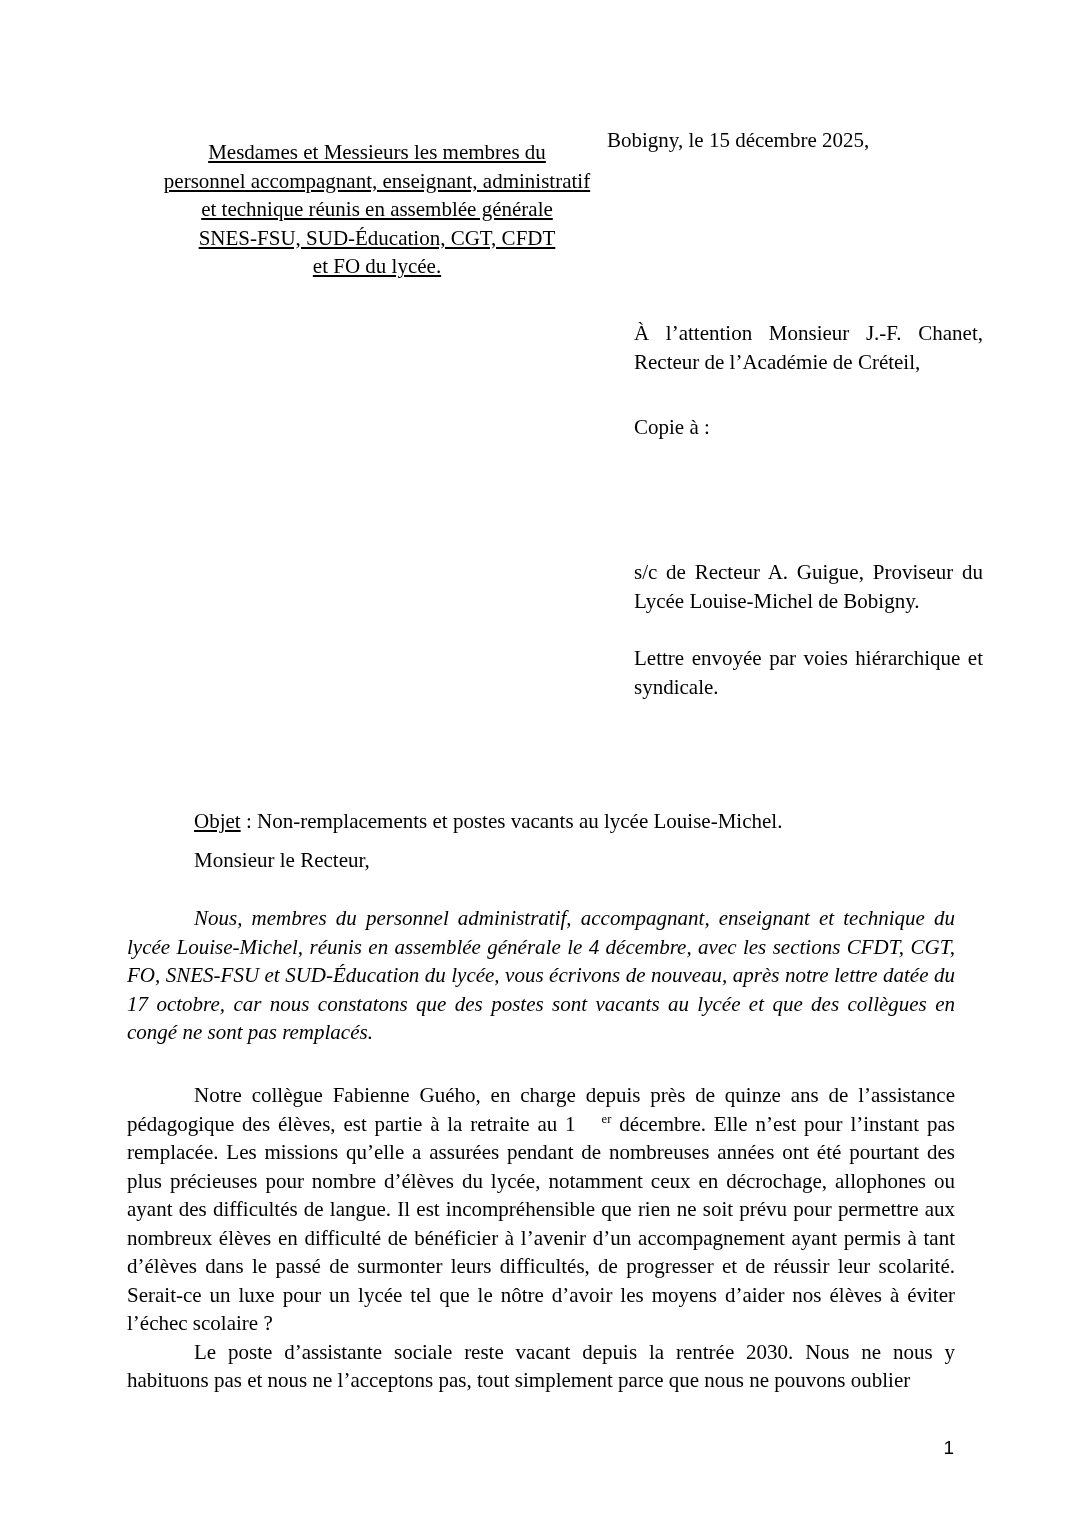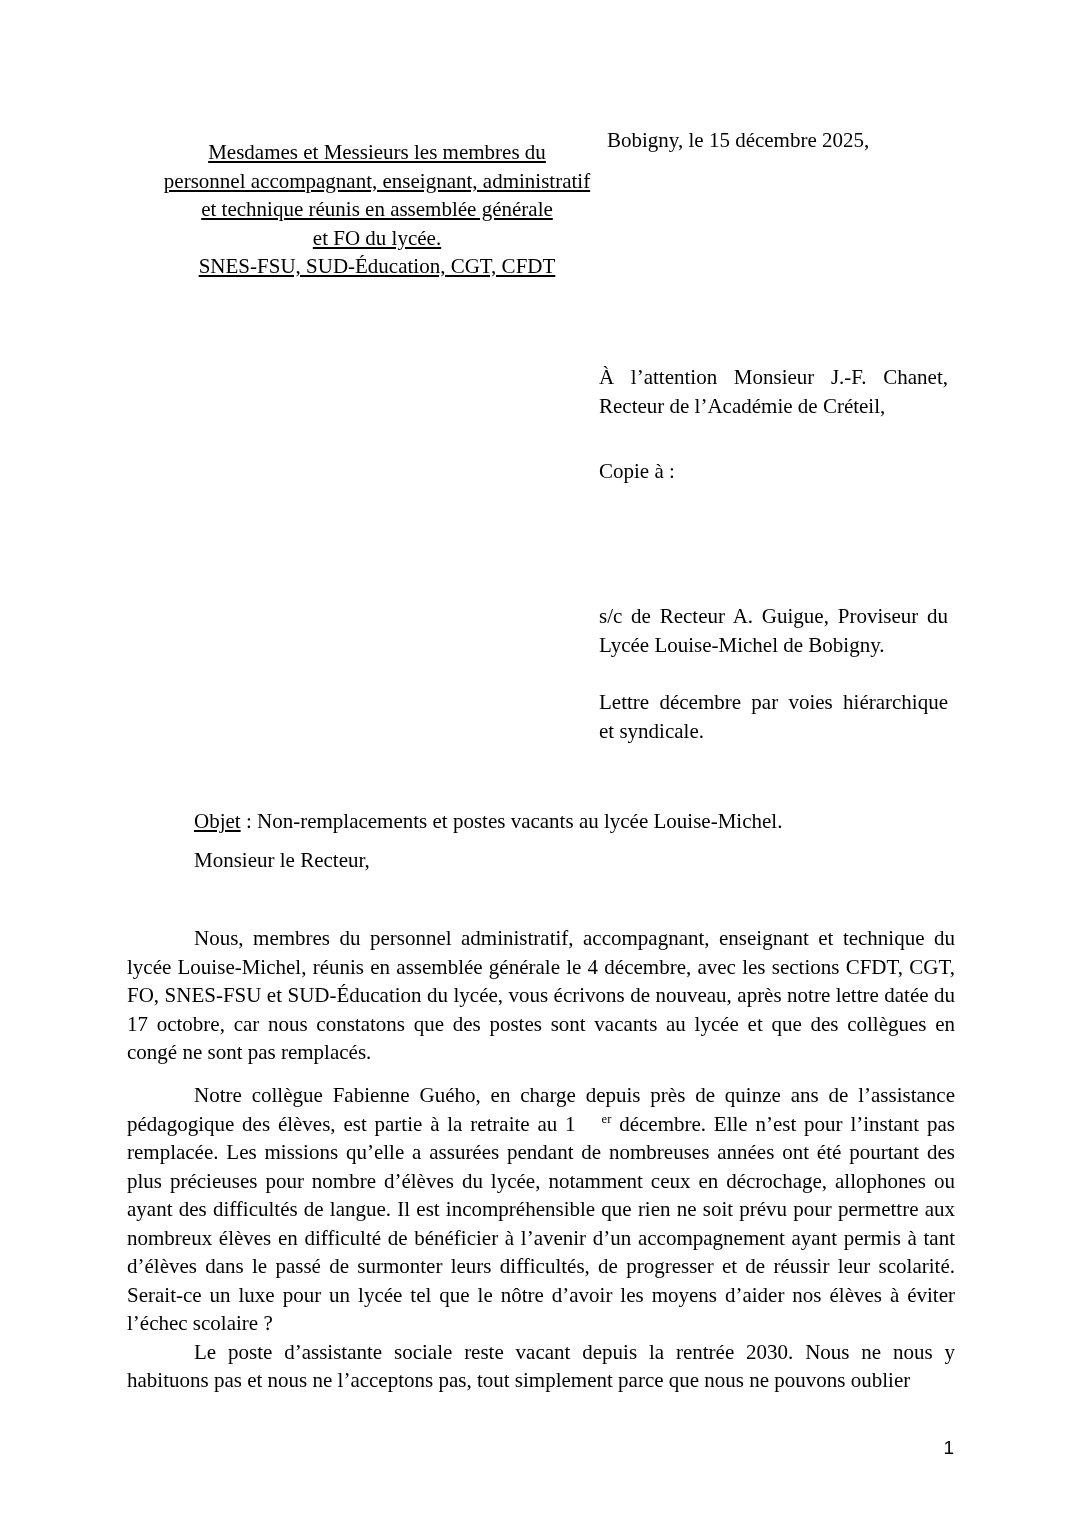--- a/index.html
+++ b/index.html
@@ -10,61 +10,61 @@
     position: relative;
     overflow: hidden;
     font-family: "Liberation Serif", "DejaVu Serif", serif;
     font-size: 21px;
     line-height: 28.5px;
     color: #000000;
   }
   .abs { position: absolute; }
   .sender-block { left: 127px; top: 138px; width: 500px; text-align: center; text-decoration: underline; }
   .date-line { left: 607px; top: 126px; width: 360px; }
-  .right-col { left: 599px; width: 349px; text-align: justify; margin-top: 44px; }
+  .right-col { left: 634px; width: 349px; text-align: justify; }
   .recipient-block { top: 319px; }
   .copy-block { top: 413px; }
   .via-block { top: 558px; }
   .transmission-block { top: 644px; }
   .subject-line { left: 127px; top: 759px; width: 828px; text-indent: 67px; margin-top: 48px; }
   .salutation { left: 127px; top: 846px; width: 828px; text-indent: 67px; }
   .body-block { left: 127px; width: 828px; text-align: justify; }
-  .para-1 { top: 924px; }
+  .para-1 { top: 904px; font-style: italic; }
   .para-rest { top: 1081px; }
   .body-block p, .para-rest p { text-indent: 67px; margin: 0; }
   .underlined { text-decoration: underline; }
   .sup { font-size: 0.6em; vertical-align: super; line-height: 0; margin-left: 26px; }
   .page-number {
     top: 1437px; right: 126px;
     font-family: "Liberation Sans", "DejaVu Sans", sans-serif;
     font-size: 19px; line-height: 22px;
   }
 </style>
 </head>
 <body>
 
 <div class="abs sender-block">
     <div>Mesdames et Messieurs les membres du</div>
     <div>personnel accompagnant, enseignant, administratif</div>
     <div>et technique réunis en assemblée générale</div>
+    <div>SNES-FSU, SUD-Éducation, CGT, CFDT</div>
     <div>et FO du lycée.</div>
-    <div>SNES-FSU, SUD-Éducation, CGT, CFDT</div>
   </div>
 
 <div class="abs date-line">Bobigny, le 15 décembre 2025,</div>
 
 <div class="abs right-col recipient-block">À l’attention Monsieur J.-F. Chanet, Recteur de l’Académie de Créteil,</div>
 
 <div class="abs right-col copy-block">
   <div>Copie à :</div>
 </div>
 
 <div class="abs right-col via-block">s/c de Recteur A. Guigue, Proviseur du Lycée Louise-Michel de Bobigny.</div>
 
-<div class="abs right-col transmission-block">Lettre décembre par voies hiérarchique et syndicale.</div>
+<div class="abs right-col transmission-block">Lettre envoyée par voies hiérarchique et syndicale.</div>
 
 <div class="abs subject-line">
   <span class="underlined">Objet</span><span> : Non-remplacements et postes vacants au lycée Louise-Michel.</span>
 </div>
 
 <div class="abs salutation">Monsieur le Recteur,</div>
 
 <div class="abs body-block para-1">
   <p><span>Nous, membres du personnel administratif, accompagnant, enseignant et technique du lycée Louise-Michel, réunis en assemblée générale le 4 décembre, avec les sections CFDT, CGT, FO, SNES-FSU et SUD-Éducation du lycée, vous écrivons de nouveau, après notre lettre datée du 17 octobre, car nous constatons que des postes sont vacants au lycée et que des collègues en congé ne sont pas remplacés.</span></p>
 </div>

